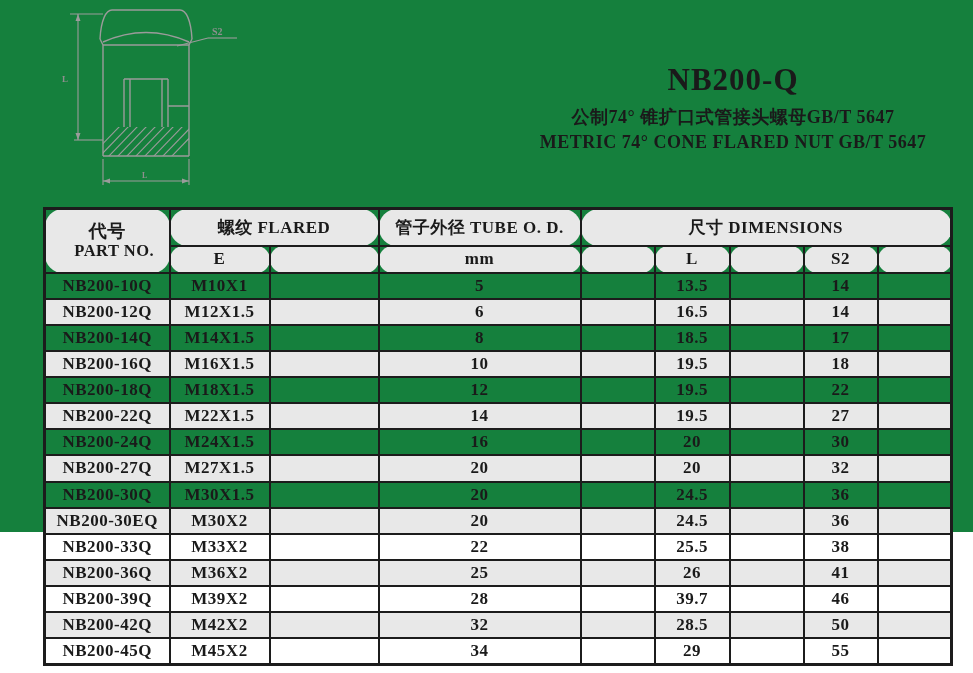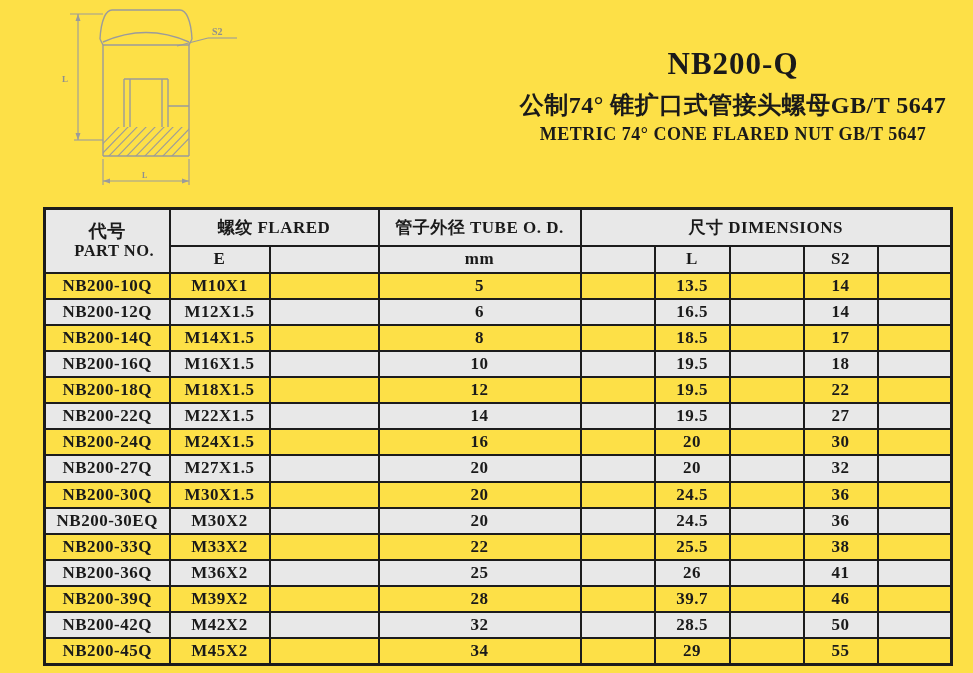--- a/index.html
+++ b/index.html
@@ -1,50 +1,50 @@
 <!DOCTYPE html>
 <html><head>
 <meta charset="utf-8">
 <style>
   html,body{margin:0;padding:0;}
   body{
     width:973px;height:673px;background:#ffffff;
     font-family:"Liberation Serif","DejaVu Serif",serif;
     color:#1a1a1a;overflow:hidden;
   }
-  .canvas{position:relative;width:973px;height:673px;background:#fde047;}
+  .canvas{position:relative;width:973px;height:532px;background:#15803d;}
 
   
   .drawing{position:absolute;left:40px;top:4px;width:210px;height:198px;}
 
   
   .title-block{
-    position:absolute;left:500px;top:46px;width:466px;
+    position:absolute;left:500px;top:62px;width:466px;
     text-align:center;font-weight:bold;
   }
   .model{font-size:31px;letter-spacing:1px;}
-  .sub-cn{font-size:24px;margin-top:7px;letter-spacing:0.5px;}
+  .sub-cn{font-size:18px;margin-top:7px;letter-spacing:0.5px;}
   .sub-en{font-size:18px;margin-top:3px;letter-spacing:0.5px;}
 
   
   table.spec{
     position:absolute;left:43px;top:207px;
     width:907px;height:459px;
     border-collapse:collapse;table-layout:fixed;
     border:3px solid #1c1c1c;
   }
   .spec th,.spec td{
     border:2px solid #1c1c1c;
     text-align:center;vertical-align:middle;
     font-weight:bold;padding:0;overflow:hidden;white-space:nowrap;
   }
   .spec thead th{background:#e8e8e8;}
   .spec thead tr.group-row{height:37px;}
   .spec thead tr.sub-row{height:27px;}
-  .spec th{font-size:17px;letter-spacing:0.5px;}
+  .spec th{font-size:17px;letter-spacing:0.5px;border-radius:18px;}
   .spec td{font-size:17px;letter-spacing:0.5px;}
   .spec tbody tr{height:26px;margin-top:48px;}
   .spec tbody tr:nth-child(even){background:#e8e8e8;}
   .hdr-cn{font-size:18px;line-height:1.15;}
   .hdr-en{font-size:16.5px;line-height:1.15;padding-left:14px;}
 </style>
 </head>
 <body>
 
 <div class="canvas">

